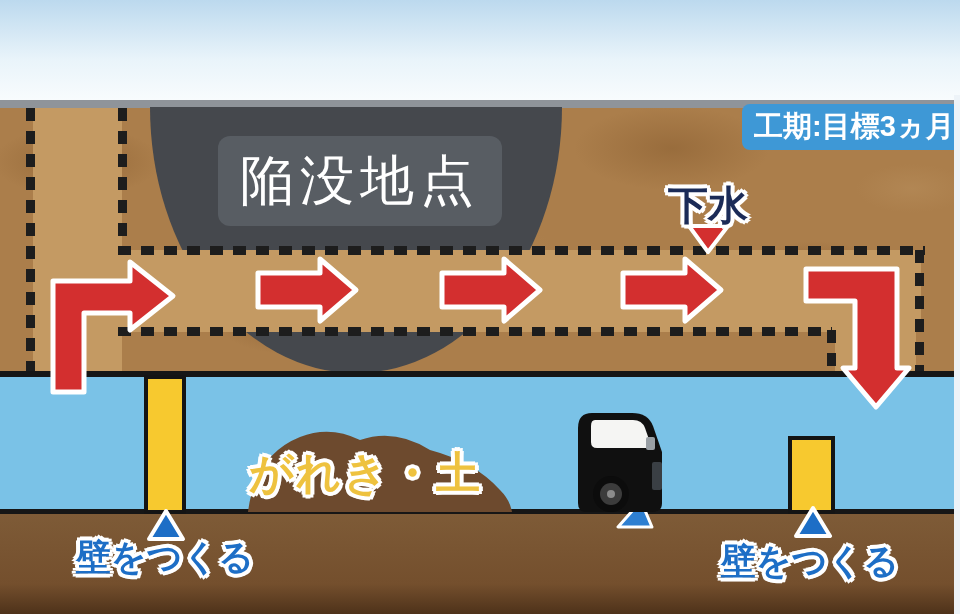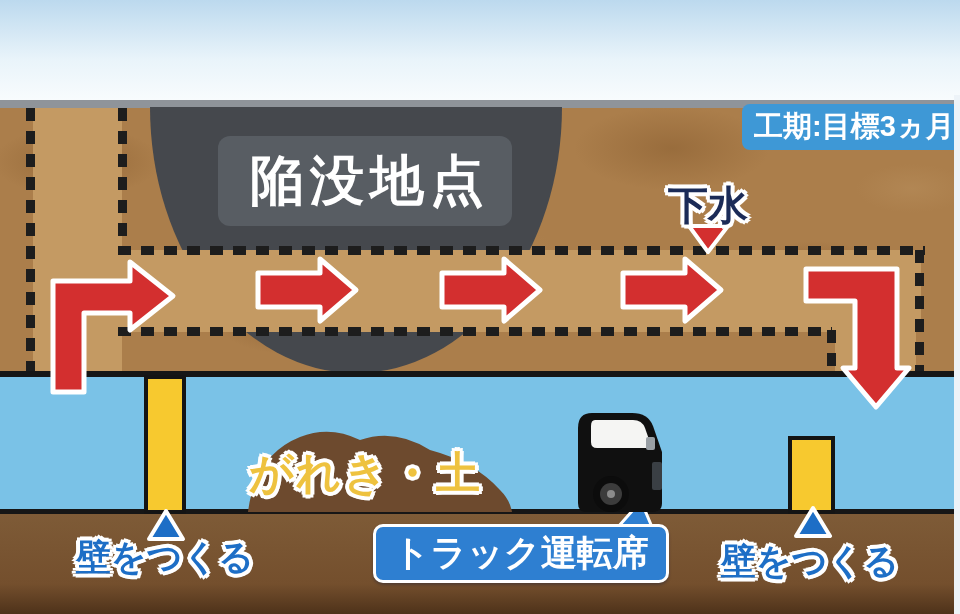--- a/index.html
+++ b/index.html
@@ -17,21 +17,21 @@
          radial-gradient(ellipse 120px 50px at 8% 20%, rgba(130,86,40,.5), transparent 70%),
          radial-gradient(ellipse 90px 40px at 85% 60%, rgba(132,88,42,.45), transparent 70%),
          radial-gradient(ellipse 140px 60px at 70% 15%, rgba(125,82,38,.4), transparent 70%),
          radial-gradient(ellipse 100px 45px at 30% 80%, rgba(120,78,36,.4), transparent 70%),
          radial-gradient(ellipse 80px 35px at 95% 30%, rgba(190,150,100,.35), transparent 70%),
          radial-gradient(ellipse 110px 50px at 50% 55%, rgba(186,148,98,.3), transparent 70%);}
   .dome{left:150px;top:107px;width:412px;height:266px;background:#45484d;
         border-radius:0 0 50% 50% / 0 0 100% 100%;}
   .collapse-box{left:218px;top:136px;width:284px;height:90px;background:#585d63;
         border-radius:12px;display:flex;align-items:center;justify-content:center;
-        color:#fff;font-size:54px;font-weight:bold;letter-spacing:6px;padding-left:10px;}
+        color:#fff;font-size:54px;font-weight:normal;letter-spacing:6px;}
 
   
   .tan{background:#c49a63;}
   .shaft-tan{left:33px;top:108px;width:89px;height:267px;}
   .channel-tan{left:122px;top:250px;width:799px;height:82px;}
   .down-tan{left:835px;top:332px;width:81px;height:43px;}
 
   
   .dash-h{height:9px;background:repeating-linear-gradient(90deg,#1d1d1d 0 13px,transparent 13px 23px);}
   .dash-v{width:9px;background:repeating-linear-gradient(180deg,#1d1d1d 0 13px,transparent 13px 23px);}
@@ -138,23 +138,20 @@
       <circle cx="611" cy="494" r="11" fill="#3c3c3c"></circle>
       <circle cx="611" cy="494" r="4" fill="#8c8c8c"></circle>
     </g>
   </svg>
 
   <div class="abs collapse-box">
     <span>陥没地点</span>
   </div>
   <div class="abs sewage outline-txt">下水</div>
   <div class="abs debris outline-txt">がれき・土</div>
-  <div class="abs truck-label">
-    <span>トラック運転席</span>
-  </div>
   <div class="abs wall-txt wall-txt-left outline-txt">壁をつくる</div>
   <div class="abs wall-txt wall-txt-right outline-txt">壁をつくる</div>
 
   <div class="abs badge">
     <span>工期:目標3ヵ月</span>
   </div>
 
   <div class="abs edge-strip"></div>
 </div>
 

